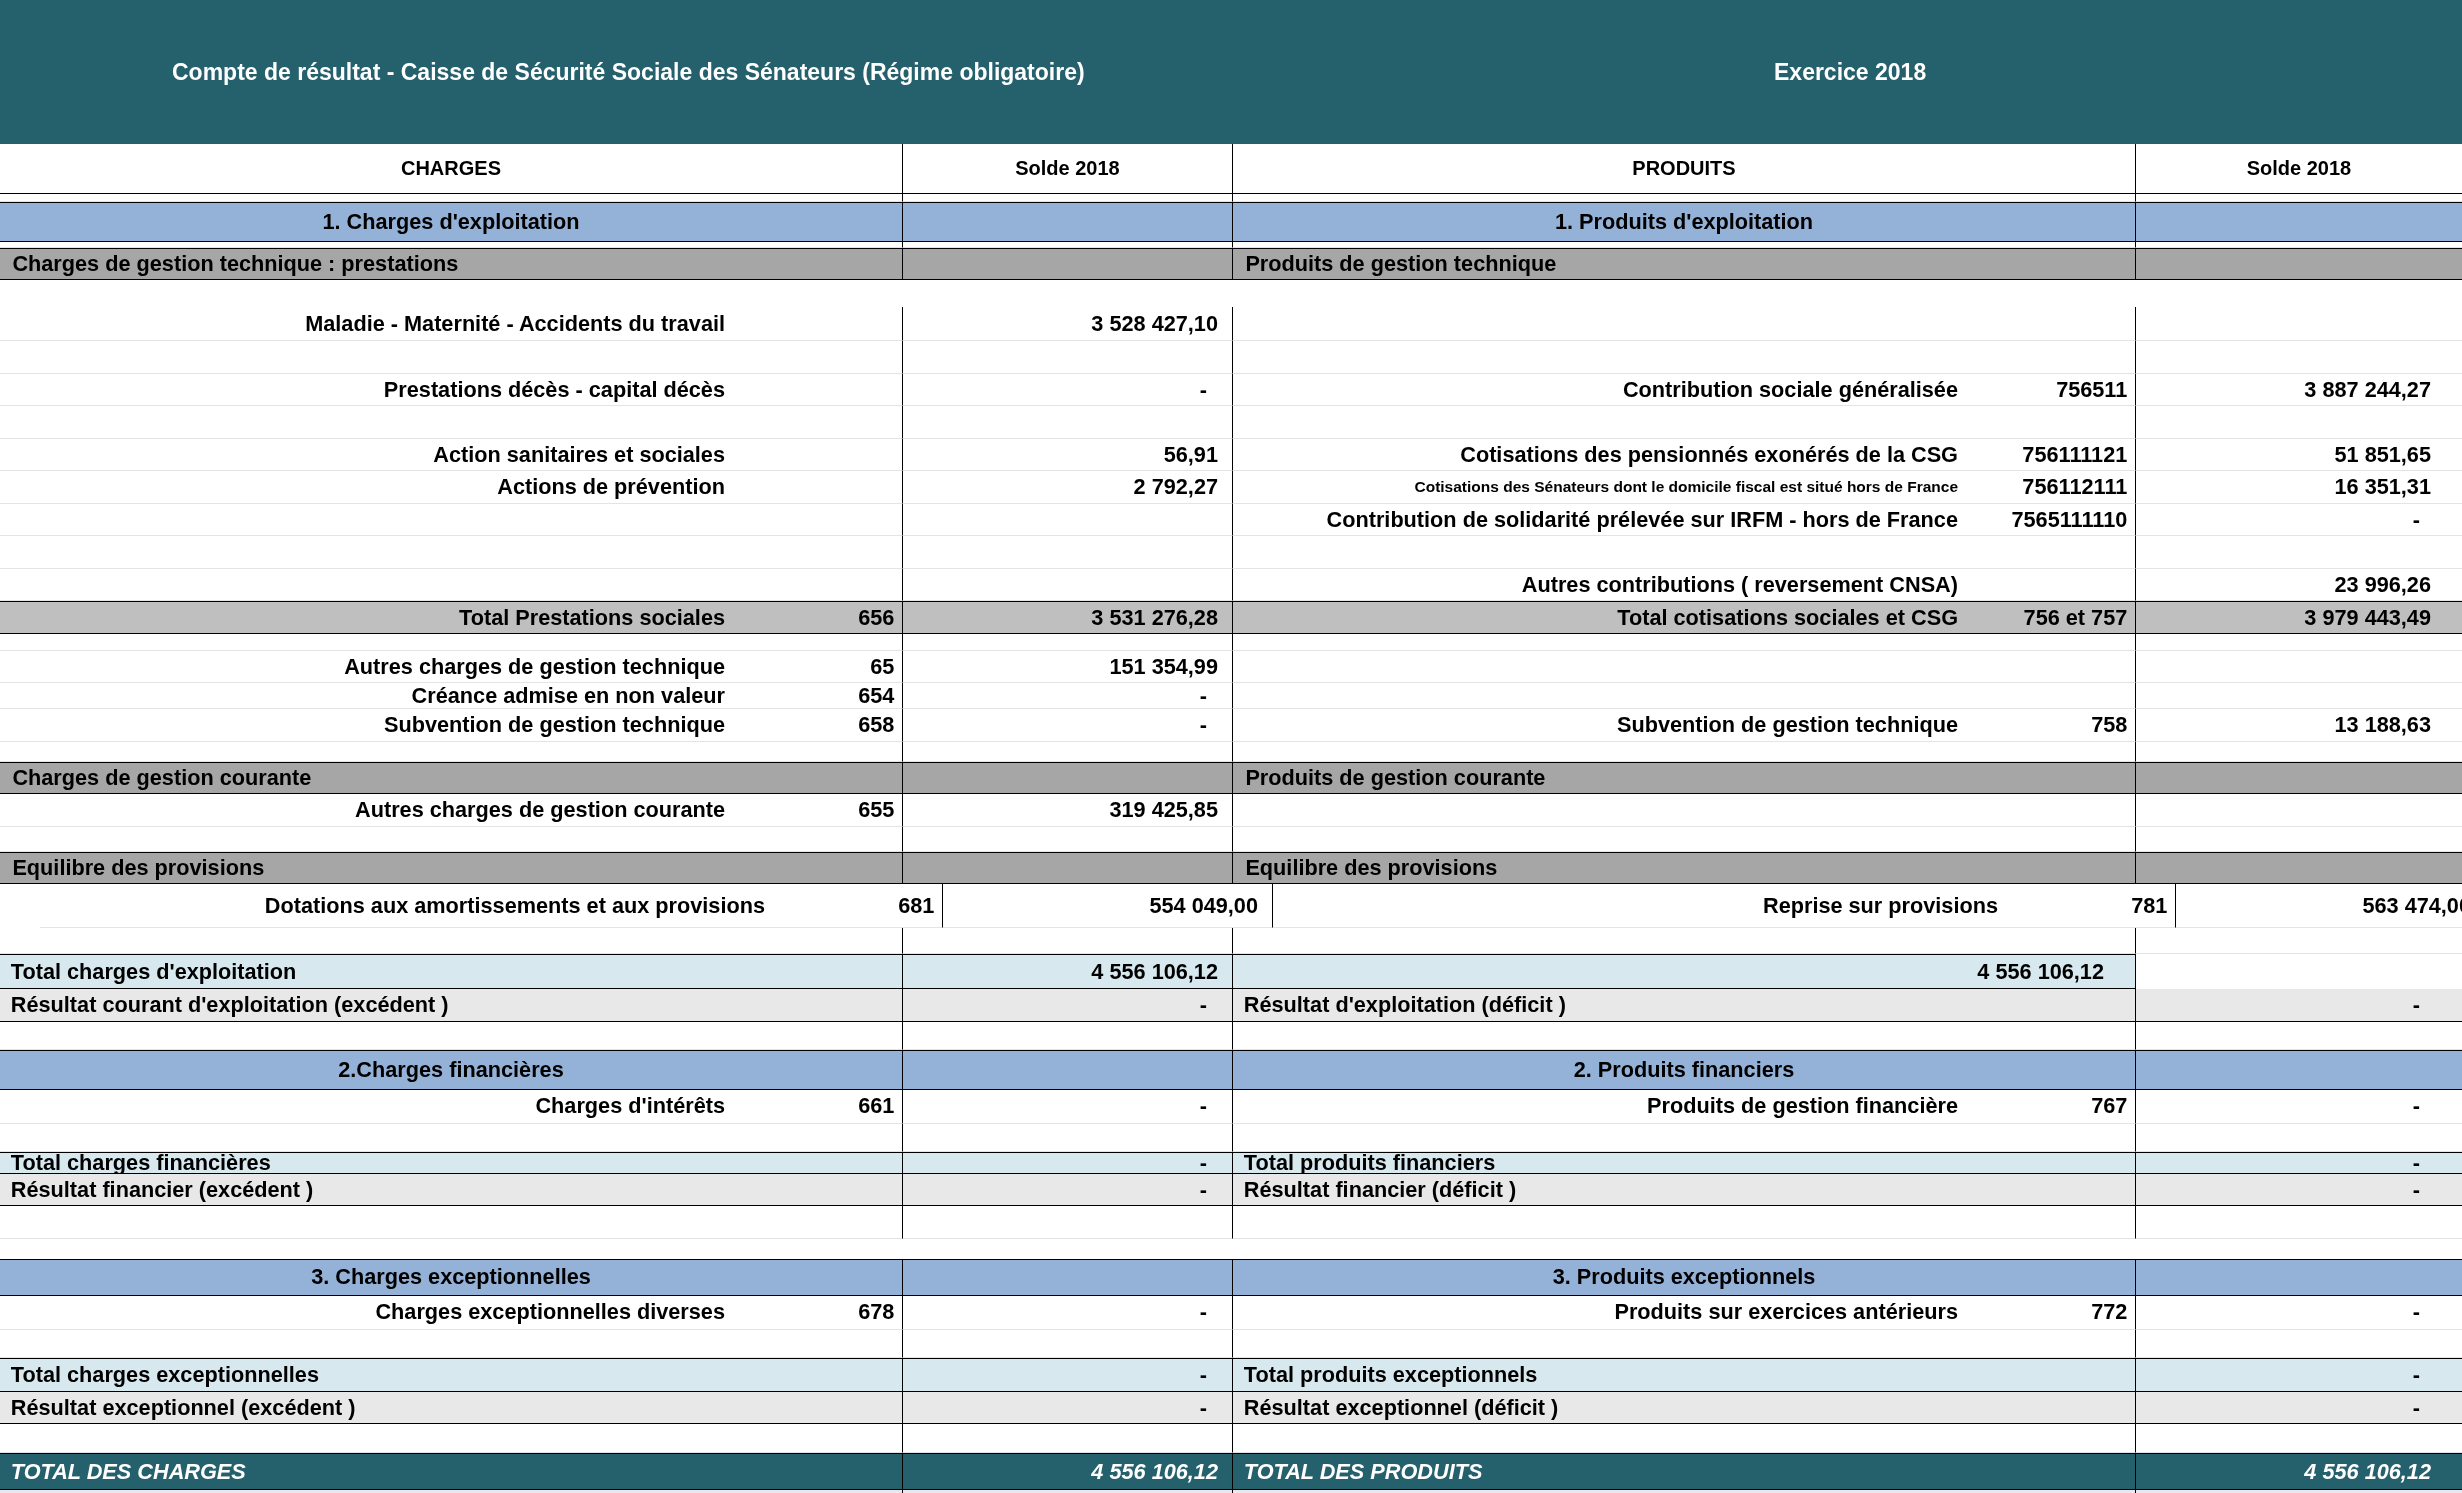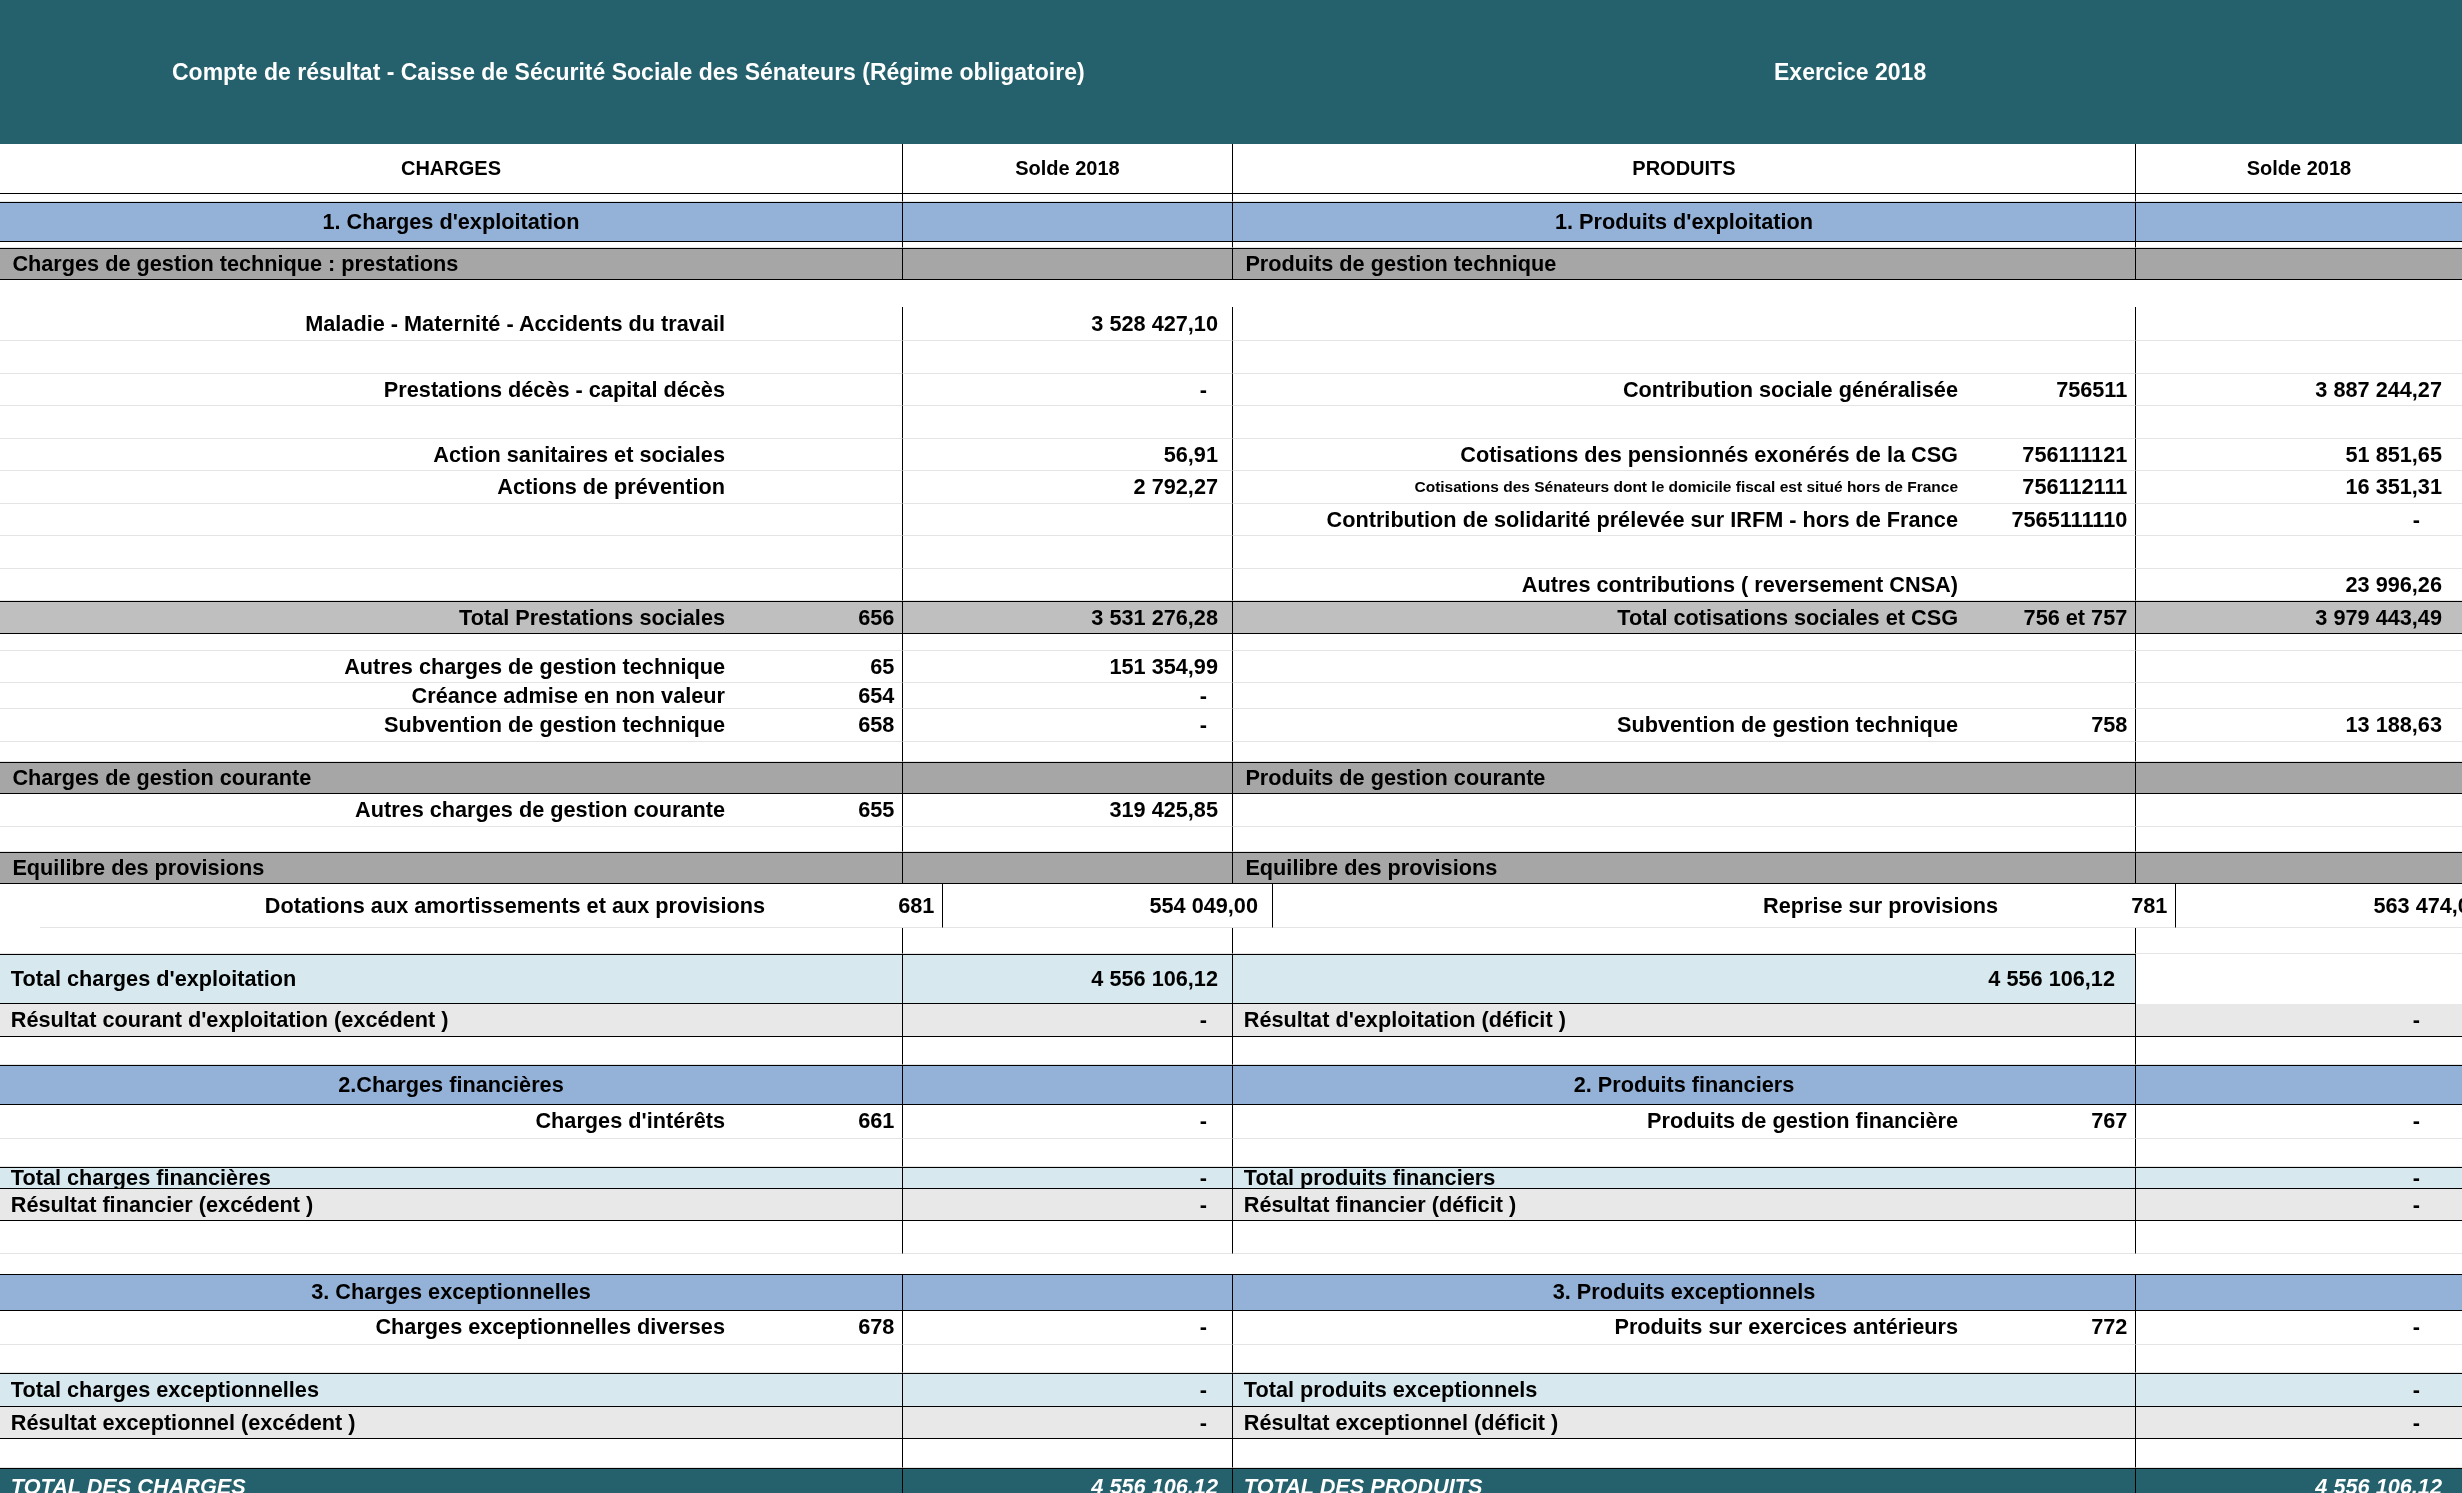--- a/index.html
+++ b/index.html
@@ -35,21 +35,21 @@
     border-top: 1.5px solid #000; border-bottom: 1.5px solid #000;
   }
   .nt .c { border-top: none; }
   
   .band { width: 100%; text-align: center; }
   .gray .band { text-align: left; padding-left: 12.4px; }
   .llab { flex: 1; text-align: left; padding-left: 10.8px; white-space: nowrap; }
   .lab  { flex: 1; text-align: right; padding-right: 14px; }
   .code { width: 163px; text-align: right; padding-right: 7.7px; white-space: nowrap; }
   .val  { justify-content: flex-end; padding-right: 14px; white-space: nowrap; }
-  .v2   { padding-right: 20px; }
+  .v2   { padding-right: 31px; }
   .dash { padding-right: 25px; }
   .v2.dash { padding-right: 42px; }
   .sm { font-size: 15.5px; line-height: 16.3px; }
 </style>
 </head>
 <body>
 
 <div class="sheet">
   <div class="titlebar">
     <div class="title">Compte de résultat - Caisse de Sécurité Sociale des Sénateurs (Régime obligatoire)</div>
@@ -347,21 +347,21 @@
           <div class="lab"></div>
           <div class="code"></div>
         </div>
         <div class="c c2 val"></div>
         <div class="c c3">
           <div class="lab"></div>
           <div class="code"></div>
         </div>
         <div class="c c4 val v2"></div>
       </div>
-      <div class="row btot" style="height: 50px;">
+      <div class="row btot" style="height: 35px;">
         <div class="c c1">
           <div class="llab">Total charges d'exploitation</div>
         </div>
         <div class="c c2 val">4 556 106,12</div>
         <div class="c c4 val v2">4 556 106,12</div>
       </div>
       <div class="row res nt" style="height: 32.5px;">
         <div class="c c1">
           <div class="llab">Résultat courant d'exploitation (excédent )</div>
         </div>

